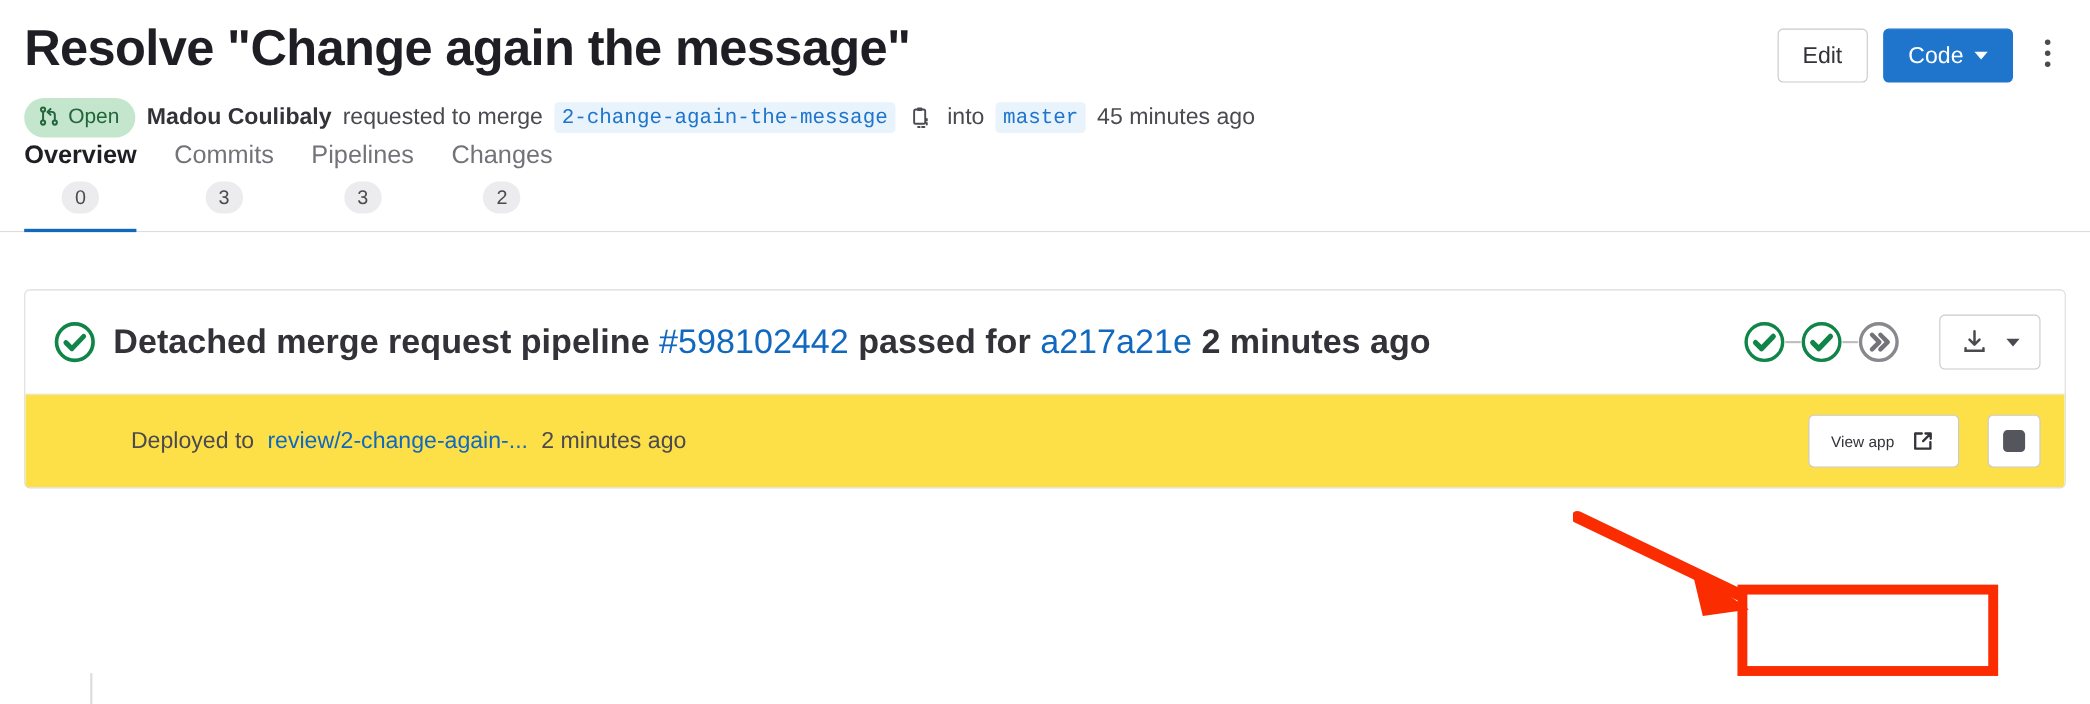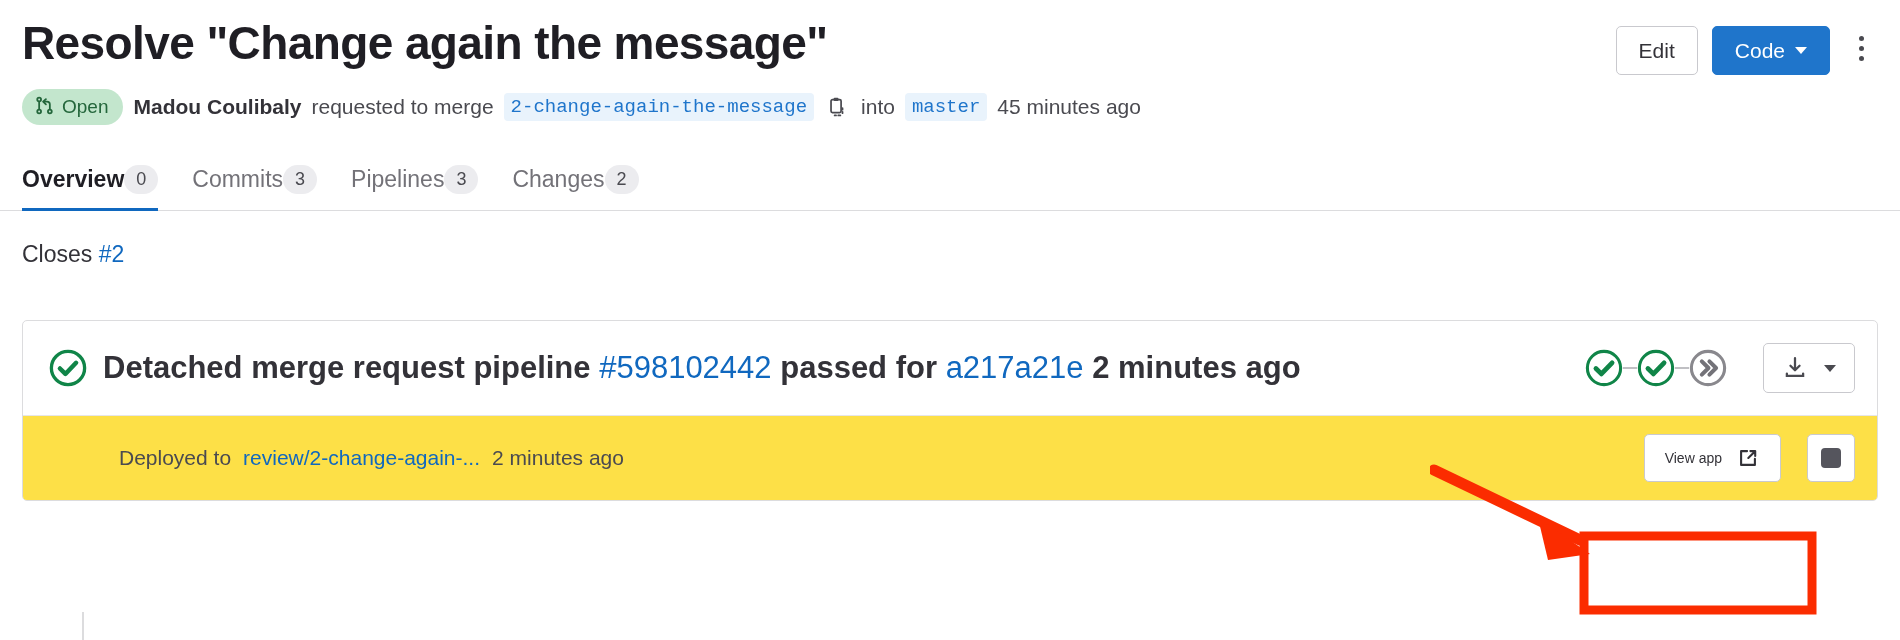--- a/index.html
+++ b/index.html
@@ -68,24 +68,24 @@
   }
   .copy-btn { background:none; border:none; padding:0 2px; cursor:pointer; display:inline-flex; }
 
   
   .tabs {
     display: flex; align-items: flex-end; gap: 34px;
     padding: 0 22px; margin-top: 26px;
     border-bottom: 1px solid #dcdcde; height: 60px;
   }
   .tab {
-    display: inline-flex; align-items: center; 
+    display: inline-flex; align-items: center; gap: 11px;
     font-size: 23px; color: #737278; cursor: pointer;
     padding-bottom: 14px; border-bottom: 3px solid transparent;
-    position: relative; top: 1px;
+    position: relative; top: 1px; flex-direction: column;
   }
   .tab.active { color: #1f1e24; font-weight: 700; border-bottom-color: #1068bf; }
   .tab-count {
     background: #ececef; color: #4a4a50; border-radius: 999px;
     font-size: 18px; padding: 4px 12px; font-weight: 400;
   }
 
   
   .closes { padding: 30px 22px 0 22px; font-size: 23px; color: #333238; }
   .link { color: #1068bf; text-decoration: none; cursor: pointer; }
@@ -202,24 +202,20 @@
     <div class="tab">
       <span>Pipelines</span>
       <span class="tab-count">3</span>
     </div>
     <div class="tab">
       <span>Changes</span>
       <span class="tab-count">2</span>
     </div>
   </div>
 
-  <div class="closes">
-    <span>Closes</span>
-    <a class="link">#2</a>
-  </div>
 
   <div class="card">
 
     <div class="card-row-top">
       <svg class="status-ico" viewBox="0 0 16 16">
         <circle cx="8" cy="8" r="7" fill="none" stroke="#108548" stroke-width="1.4"></circle>
         <path d="M4.6 8.2 6.9 10.5 11.4 5.8" fill="none" stroke="#108548" stroke-width="1.9" stroke-linecap="round" stroke-linejoin="round"></path>
       </svg>
       <div class="pipe-text">
         <span>Detached merge request pipeline</span>

